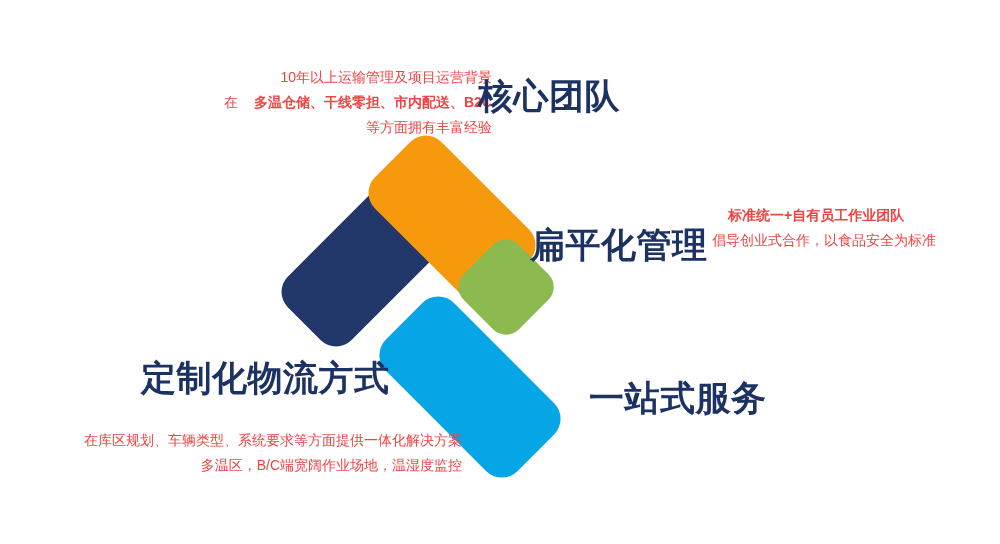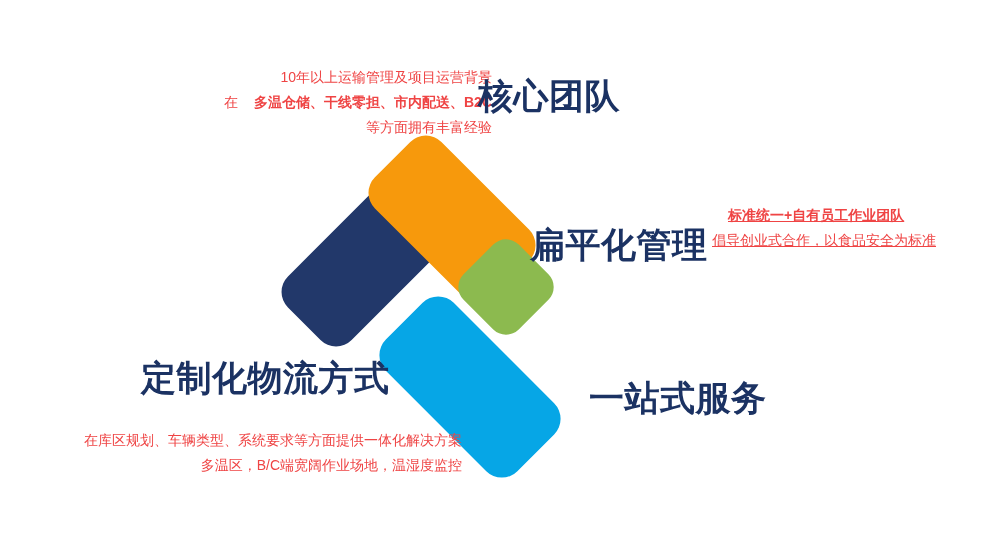--- a/index.html
+++ b/index.html
@@ -49,21 +49,21 @@
     line-height: 25px;
     white-space: nowrap;
   }
   .copy .b { font-weight: bold; margin-left: 16px; }
   .copy.right-align { text-align: right; }
   .copy.left-align  { text-align: left; }
   .copy .line { display: block; }
 
   
   #team-copy        { right: 508px; top: 65px;  text-align: right; }
-  #flat-copy        { left: 712px;  top: 203px; text-align: left; text-decoration: underline;  }
+  #flat-copy        { left: 712px;  top: 203px; text-align: left;  }
   #custom-copy      { right: 538px; top: 428px; text-align: right; }
   #onestop-copy     { left: 589px;  top: 428px; text-align: left;  }
 
   #team-heading     { left: 478px; top: 76px;  }
   #flat-heading     { left: 530px; top: 225px; }
   #custom-heading   { left: 141px; top: 358px; }
   #onestop-heading  { left: 589px; top: 378px; }
 </style>
 </head>
 <body>

